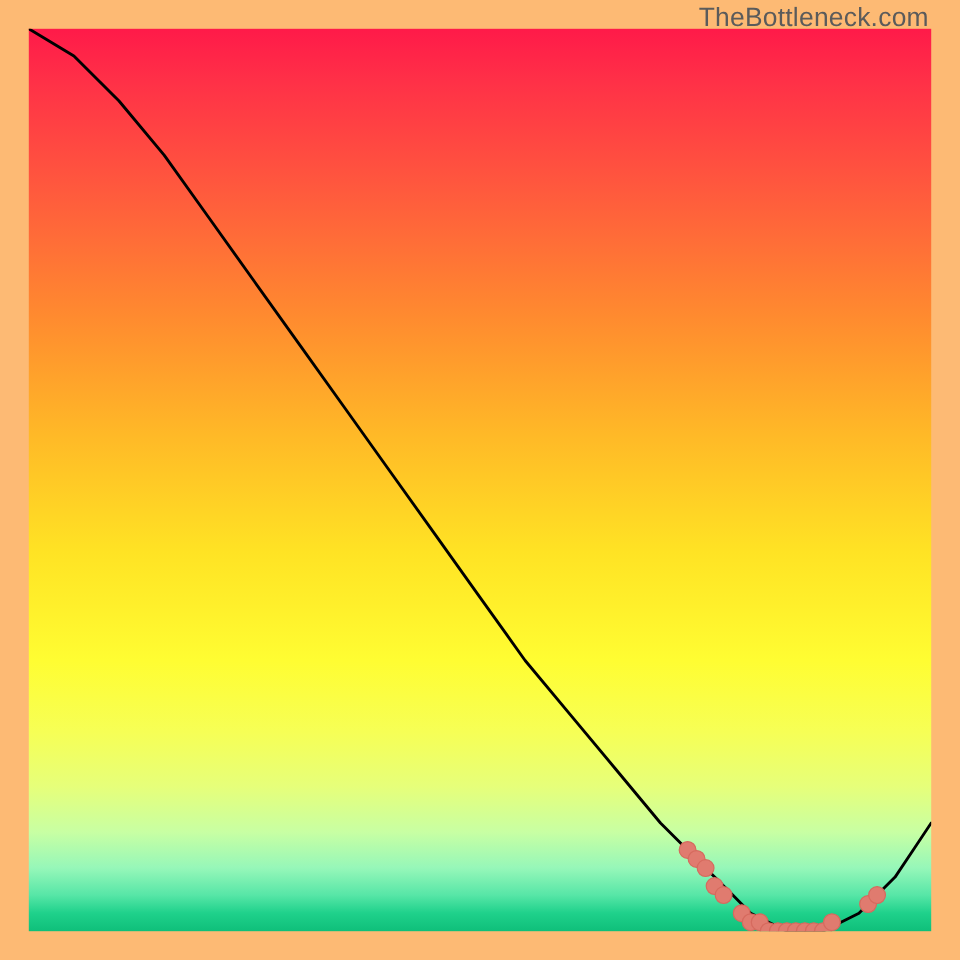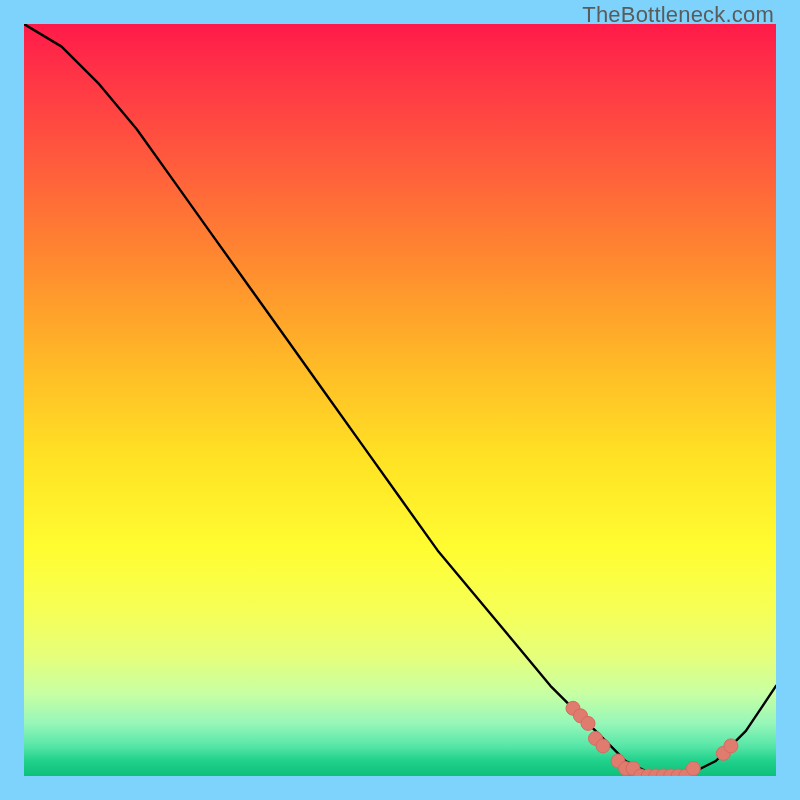--- a/index.html
+++ b/index.html
@@ -8,21 +8,21 @@
     width: 800px;
     height: 800px;
     background: #000;
     overflow: hidden;
     font-family: Arial, Helvetica, sans-serif;
   }
   .frame {
     position: relative;
     width: 800px;
     height: 800px;
-    background: #7dd3fc;
+    background: #fdba74;
   }
   .plot-area {
     position: absolute;
     left: 24px;
     top: 24px;
     width: 752px;
     height: 752px;
     background: linear-gradient(to bottom,
       #ff1a49 0%,
       #ff3147 6%,

